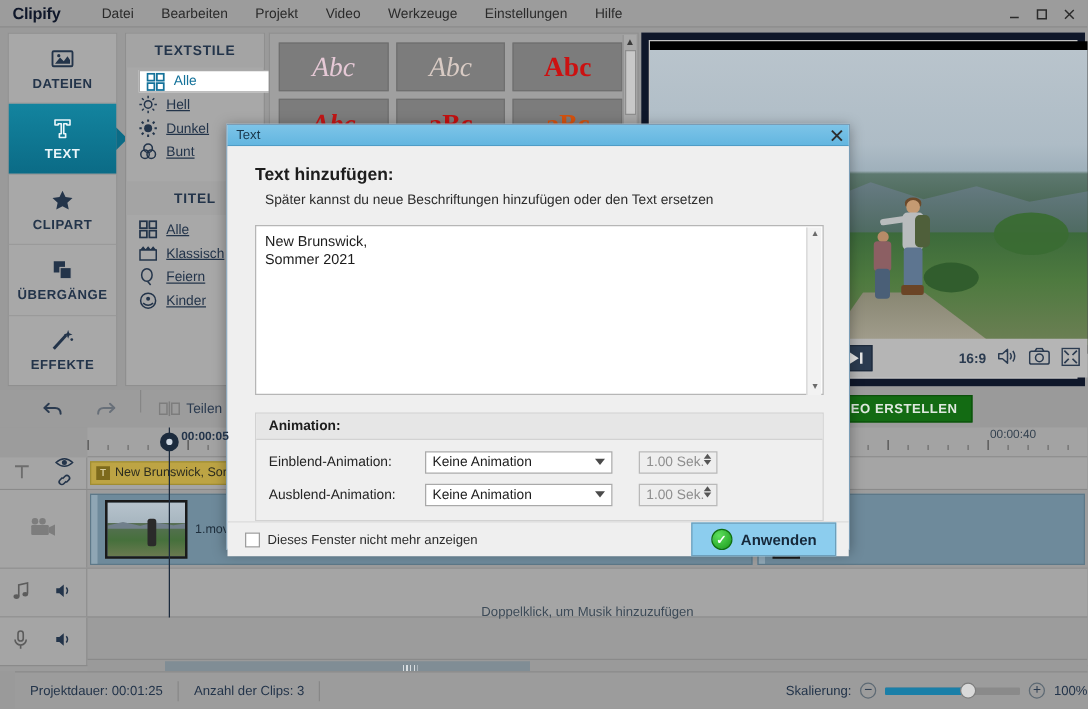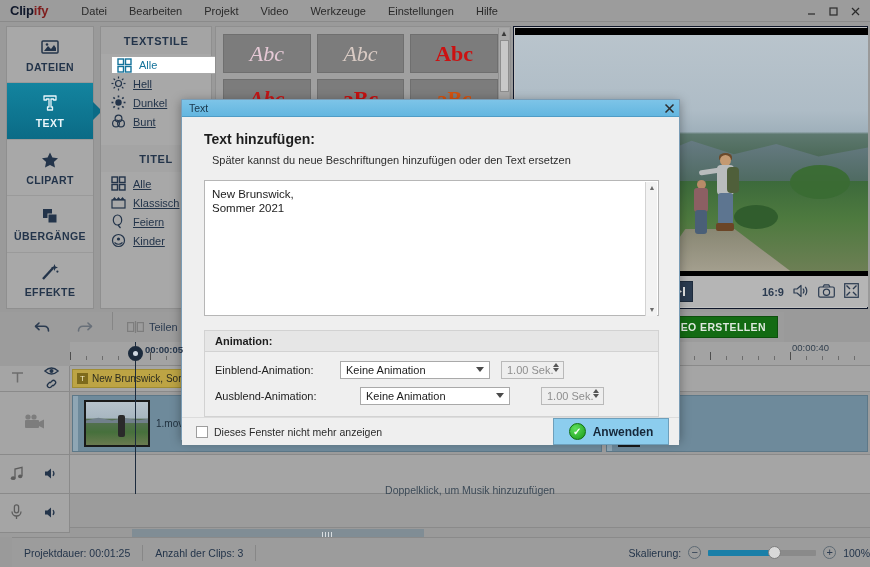--- a/index.html
+++ b/index.html
@@ -23,21 +23,21 @@
     position: absolute; left:0; top:0; width:870px; height:22px;
     background: #9c9c9c;
     border-bottom: 1px solid #8a8a8a;
     display:flex; align-items:center;
   }
   .logo {
     margin-left: 10px; font-size: 13px; font-weight: bold;
     letter-spacing: -0.2px;
   }
   .logo .b { color:#0f172a;margin-top:30px; }
-  .logo .d { color:#7f1d1d; }
+  .logo .d { color:#0f172a; }
   .menu { display:flex; margin-left: 22px; gap: 0px; }
   .menu .mi {
     padding: 0 11px; line-height: 22px; font-size:11px;
     color:#2a2a2a; cursor:default; white-space:nowrap;
   }
   .winbtns { position:absolute; right:4px; top:0; display:flex; align-items:center; height:22px; }
   .winbtn {
     width:22px; height:18px; display:flex; align-items:center; justify-content:center;
     color:#2b2b2b; font-size:12px; line-height:1;
   }
@@ -100,21 +100,21 @@
   .tscroll {
     position:absolute; right:1px; top:1px; width:11px; height:281px; background:#a8a8a8;
     border-left:1px solid #909090;
   }
   .tscroll .arr { text-align:center; font-size:8px; color:#3a3a3a; line-height:11px; }
   .tscroll .thumbbar { position:absolute; top:12px; left:1px; width:9px; height:52px; background:#c8c8c8; border:1px solid #8e8e8e;}
 
   
   .player {
     position:absolute; left:513px; top:26px; width:355px; height:283px;
-    background:#c2c2c2; border:1px solid #0f172a;
+    background:#c2c2c2; border:6px solid #0f172a;
   }
   .video {
     position:absolute; left:1px; top:1px; width:353px; height:250px;
     background:#000; overflow:hidden;
   }
   .vframe {
     position:absolute; left:0; top:7px; width:353px; height:236px;
     background:
       linear-gradient(180deg,#b9c4cc 0%, #aebcc6 32%, #9fb0bb 41%, transparent 42%),
       linear-gradient(180deg, transparent 40%, #5f7a72 41%, #466450 55%, #3c6a3b 62%, #4e7a3f 78%, #6d7f55 100%);
@@ -271,29 +271,29 @@
     font-family:"Liberation Sans",sans-serif;font-size:11.5px;color:#1c1c1c;line-height:1.25;
     padding:6px 16px 6px 7px;
   }
   .ta-sb{position:absolute;right:1px;top:1px;width:12px;height:134px;background:#f2f2f2;border-left:1px solid #d3d3d3;}
   .ta-sb .a{position:absolute;left:0;width:12px;height:12px;text-align:center;font-size:7px;color:#6b6b6b;line-height:12px;}
   .ta-sb .a.up{top:0;} .ta-sb .a.dn{bottom:0;}
   .grp{margin-top:14px;border:1px solid #d2d2d2;background:#efefef;}
   .grp-h{background:#e6e6e6;border-bottom:1px solid #d2d2d2;padding:4px 10px;font-size:11px;font-weight:bold;color:#1d1d1d;}
   .grp-b{padding:9px 10px 11px 10px;}
   .frow{display:flex;align-items:center;margin-bottom:8px;}
-  .frow:last-child{margin-bottom:0;gap:20px;}
+  .frow:last-child{margin-bottom:0;}
   .flabel{width:125px;font-size:11px;color:#242424;}
   .sel{
     width:150px;height:18px;background:#fff;border:1px solid #a9a9a9;
     display:flex;align-items:center;padding-left:5px;font-size:11px;color:#1c1c1c;position:relative;
   }
   .sel .car{position:absolute;right:5px;top:5px;border-left:4px solid transparent;border-right:4px solid transparent;border-top:5px solid #4a4a4a;}
   .spin{
-    margin-left:11px;width:63px;height:18px;background:#eeeeee;border:1px solid #b9b9b9;
+    margin-left:21px;width:63px;height:18px;background:#eeeeee;border:1px solid #b9b9b9;
     display:flex;align-items:center;padding-left:5px;font-size:11px;color:#8e8e8e;position:relative;
   }
   .spin .ud{position:absolute;right:4px;top:1px;display:flex;flex-direction:column;gap:1px;}
   .spin .ud i{border-left:3px solid transparent;border-right:3px solid transparent;display:block;}
   .spin .ud i.u{border-bottom:4px solid #555;}
   .spin .ud i.d{border-top:4px solid #555;}
   .dlg-foot{height:47px;display:flex;align-items:center;padding:0 10px 0 14px;background:#efefef;border-top:1px solid #dcdcdc;}
   .cbx{display:flex;align-items:center;gap:6px;font-size:10.5px;color:#2b2b2b;}
   .cbx .box{width:12px;height:12px;background:#fff;border:1px solid #9d9d9d;}
   .apply{

